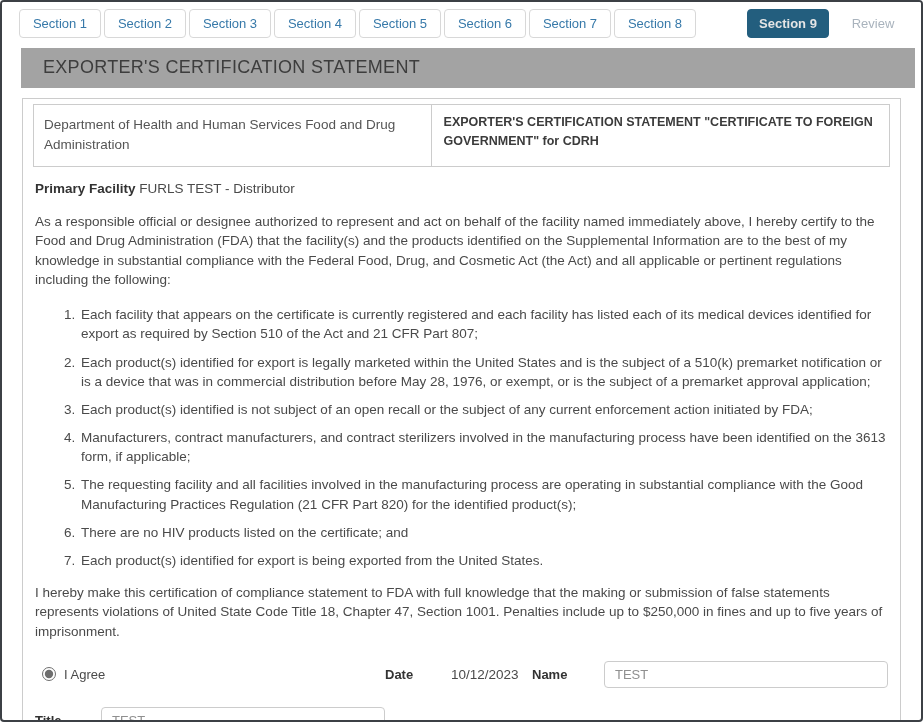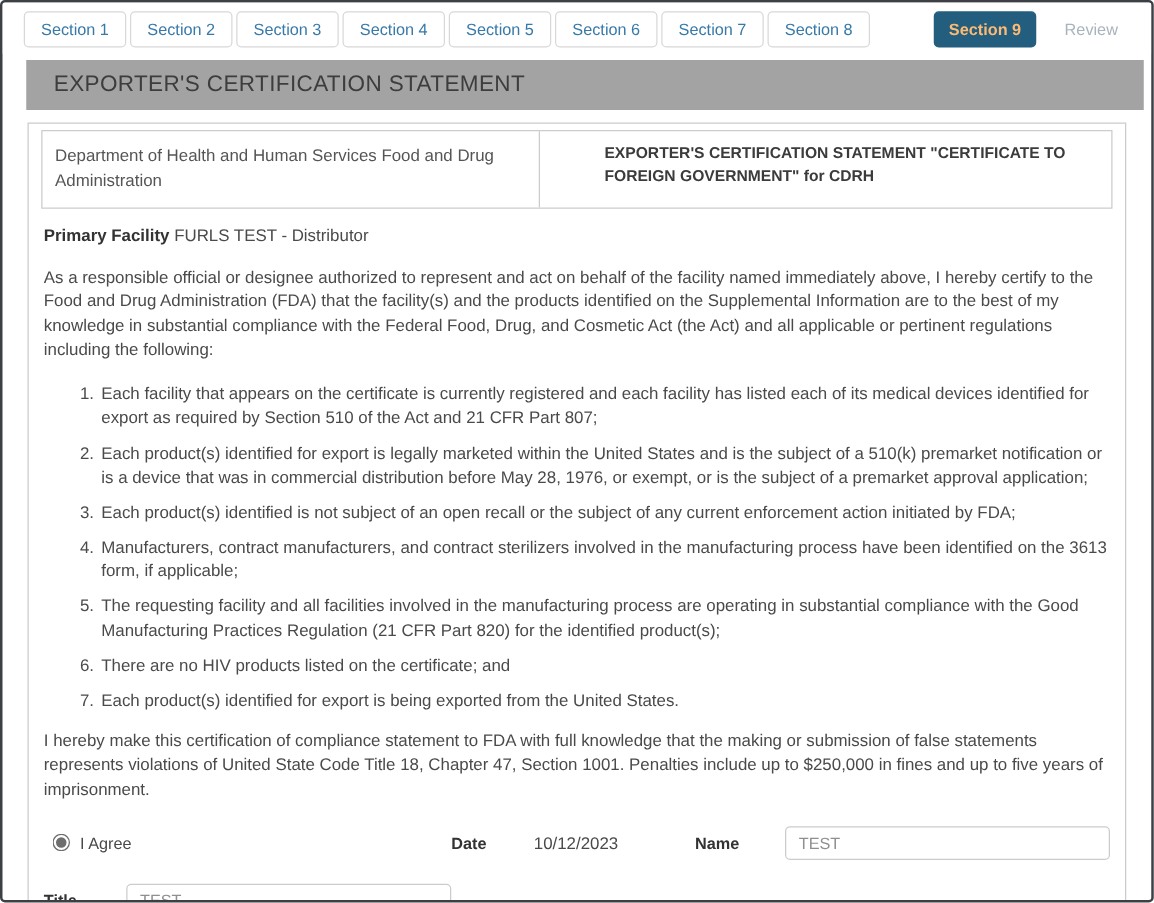--- a/index.html
+++ b/index.html
@@ -33,21 +33,21 @@
     background: #fff;
     border: 1px solid #d8d8d8;
     border-radius: 4px;
     cursor: pointer;
     white-space: nowrap;
     overflow: hidden;
   }
   .tab.active {
     background: #235e7e;
     border-color: #235e7e;
-    color: #fdba74;
+    color: #e5e5e5;
     font-weight: bold;
     margin-left: 48px;
   }
   .tab.disabled {
     border-color: transparent;
     color: #a9b3bd;
   }
 
   
   .title-strip {
@@ -68,21 +68,20 @@
     margin: 10px 20px 0 20px;
     border: 1px solid #cccccc;
     background: #fff;
     padding: 3px 10px 18px 10px;
     flex: none;
   }
   .header-table {
     display: flex;
     border: 1px solid #cccccc;
     margin: 2px 0 12px 0;
-    gap: 40px;
   }
   .header-cell-left {
     width: 46.5%;
     padding: 10px 14px 12px 10px;
     border-right: 1px solid #cccccc;
     font-size: 13.5px;
     color: #555555;
     line-height: 1.45;
   }
   .header-cell-right {
@@ -135,21 +134,21 @@
   .field-label {
     font-weight: bold;
     font-size: 13px;
     color: #333333;
     width: 72px;
     flex: none;
   }
   .field-label.right-col { width: 66px; }
   .static-value { font-size: 13.5px; color: #4a4a4a; }
   .text-input {
-    width: 260px;
+    width: 284px;
     height: 27px;
     border: 1px solid #cccccc;
     border-radius: 4px;
     padding: 4px 10px;
     font-family: "Liberation Sans", sans-serif;
     font-size: 13px;
     color: #8f8f8f;
     outline: none;
   }
   .spacer { flex: 1 1 auto; }

